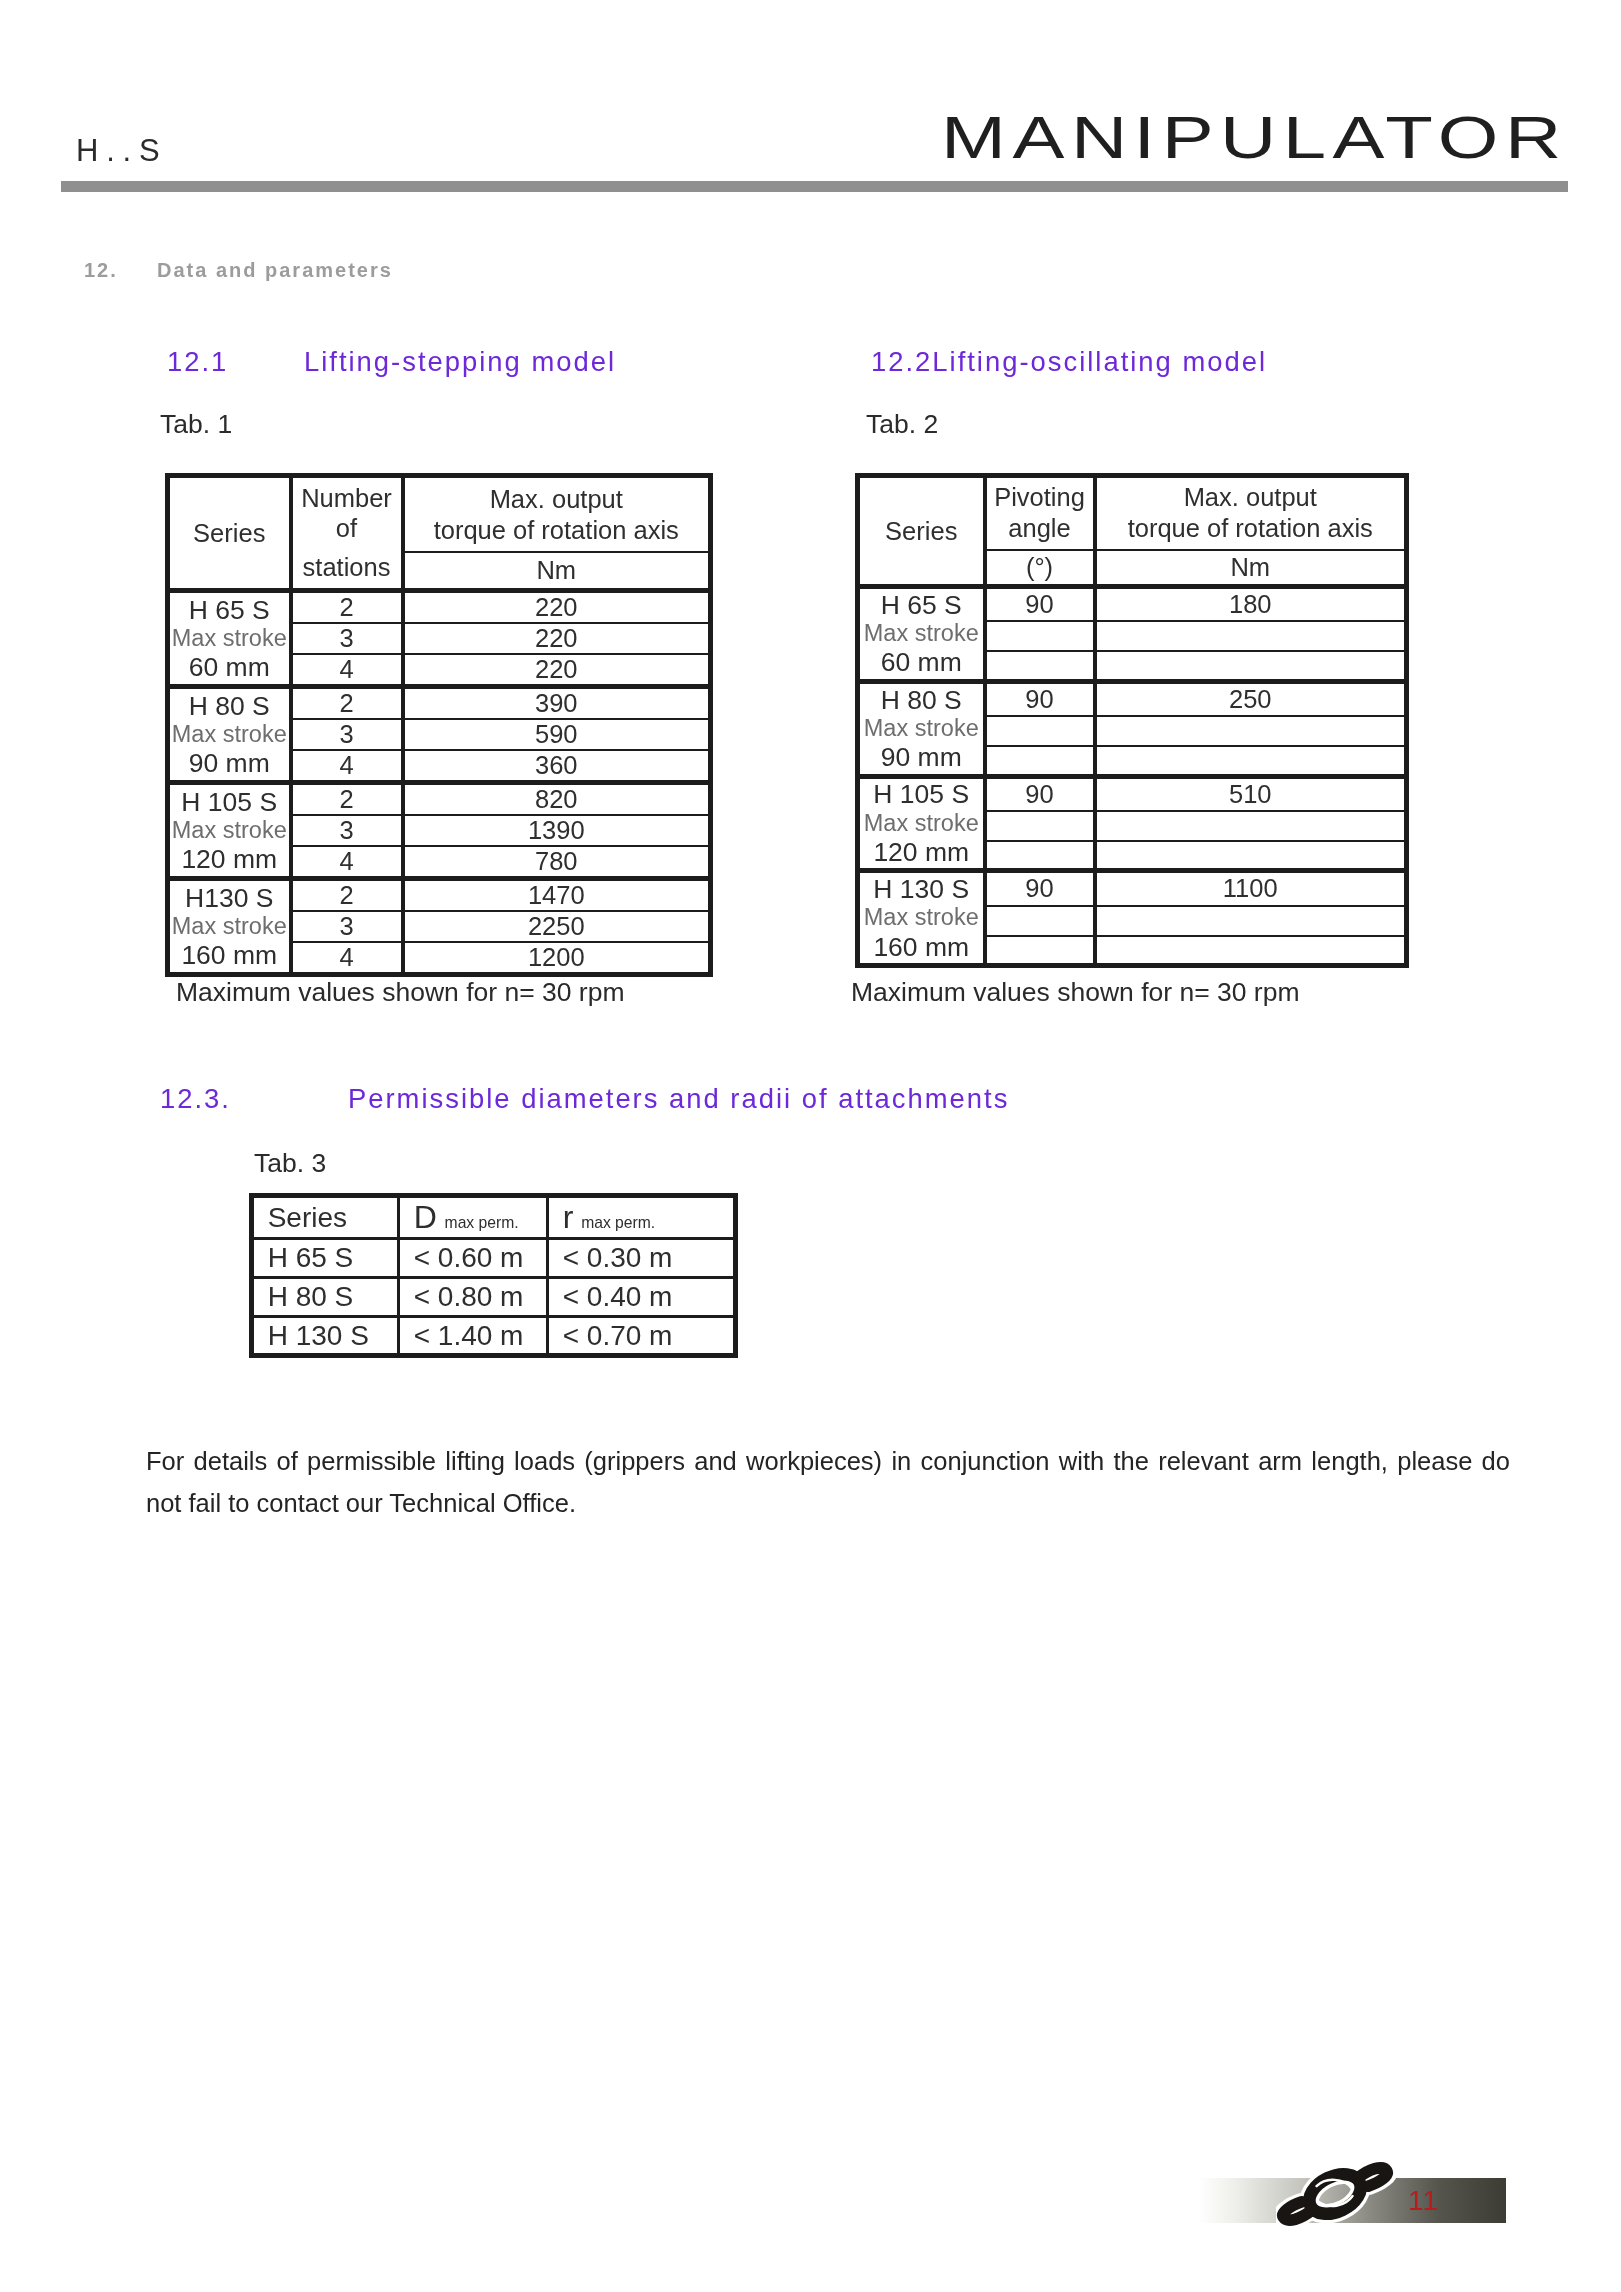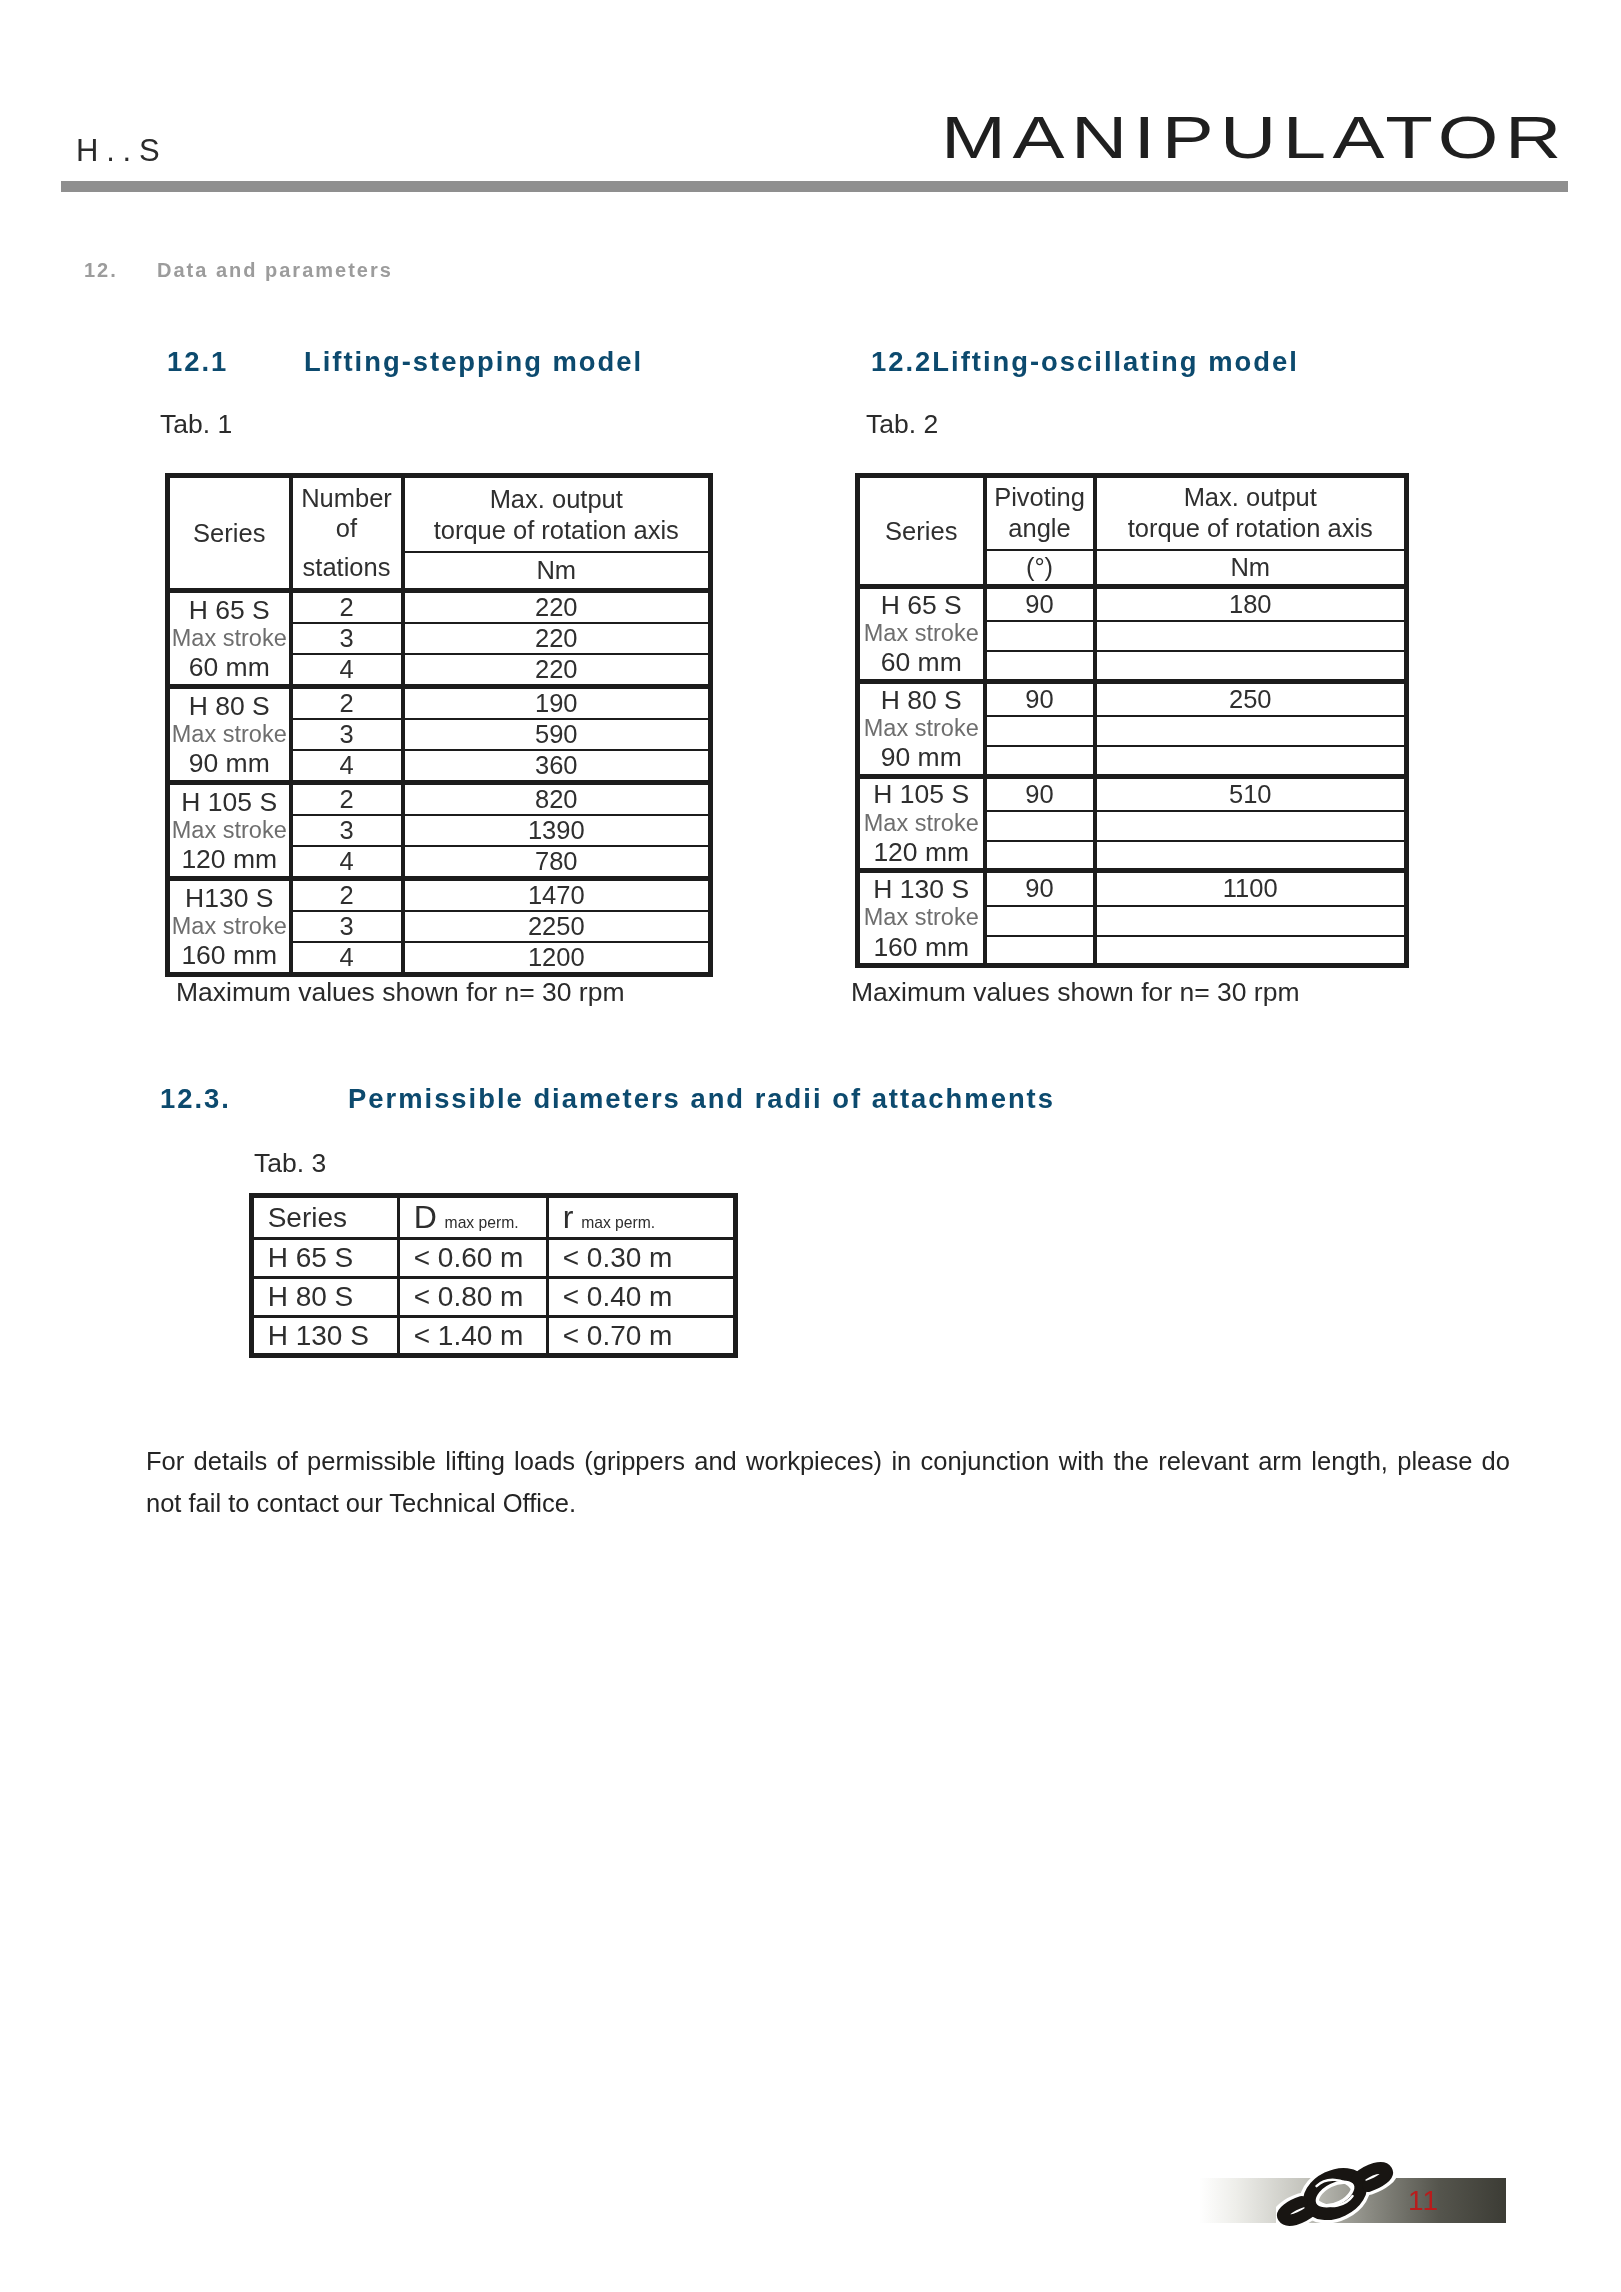--- a/index.html
+++ b/index.html
@@ -9,21 +9,21 @@
   
   .code{position:absolute;left:76px;top:133px;font-size:31px;letter-spacing:7.8px;color:#2b2b2b;}
   .brand{position:absolute;right:53px;top:104px;font-size:59px;letter-spacing:4.9px;color:#1f1f1f;
          white-space:nowrap;transform:scaleX(1.32);transform-origin:100% 50%;}
   .graybar{position:absolute;left:61px;top:181px;width:1507px;height:10.8px;background:#8f8f8f;}
 
   
   .h-main{position:absolute;left:84px;top:259px;font-size:20px;font-weight:bold;
           letter-spacing:2px;color:#9c9c9c;white-space:nowrap;}
   .h-main .num{display:inline-block;width:73px;}
-  .h-sub{position:absolute;font-size:27.4px;font-weight:bold;letter-spacing:2px;color:#0c4a6e;white-space:nowrap;}
+  .h-sub{position:absolute;font-size:27.4px;font-weight:normal;letter-spacing:2px;color:#6d28d9;white-space:nowrap;}
   .h121{left:167px;top:346px;} .h121 .num{display:inline-block;width:137px;}
   .h122{left:871px;top:346px;}
   .h123{left:160px;top:1083px;} .h123 .num{display:inline-block;width:188px;}
 
   .tablabel{position:absolute;font-size:26.5px;color:#2b2b2b;}
   .tl1{left:160px;top:409px;} .tl2{left:866px;top:409px;} .tl3{left:254px;top:1148px;}
 
   .caption{position:absolute;font-size:26.5px;color:#2a2a2a;white-space:nowrap;}
   .cap1{left:176px;top:977px;} .cap2{left:851px;top:977px;}
 
@@ -134,21 +134,21 @@
 
       <tr class="gs">
         <td rowspan="3">
           <div class="scin">
             <div class="sname">H 80 S</div>
             <div class="ssub">Max stroke</div>
             <div class="sname">90 mm</div>
           </div>
         </td>
         <td>2</td>
-        <td>190</td>
+        <td>390</td>
       </tr>
       <tr>
           <td>3</td>
           <td>590</td>
         </tr>
       <tr>
           <td>4</td>
           <td>360</td>
         </tr>
 

